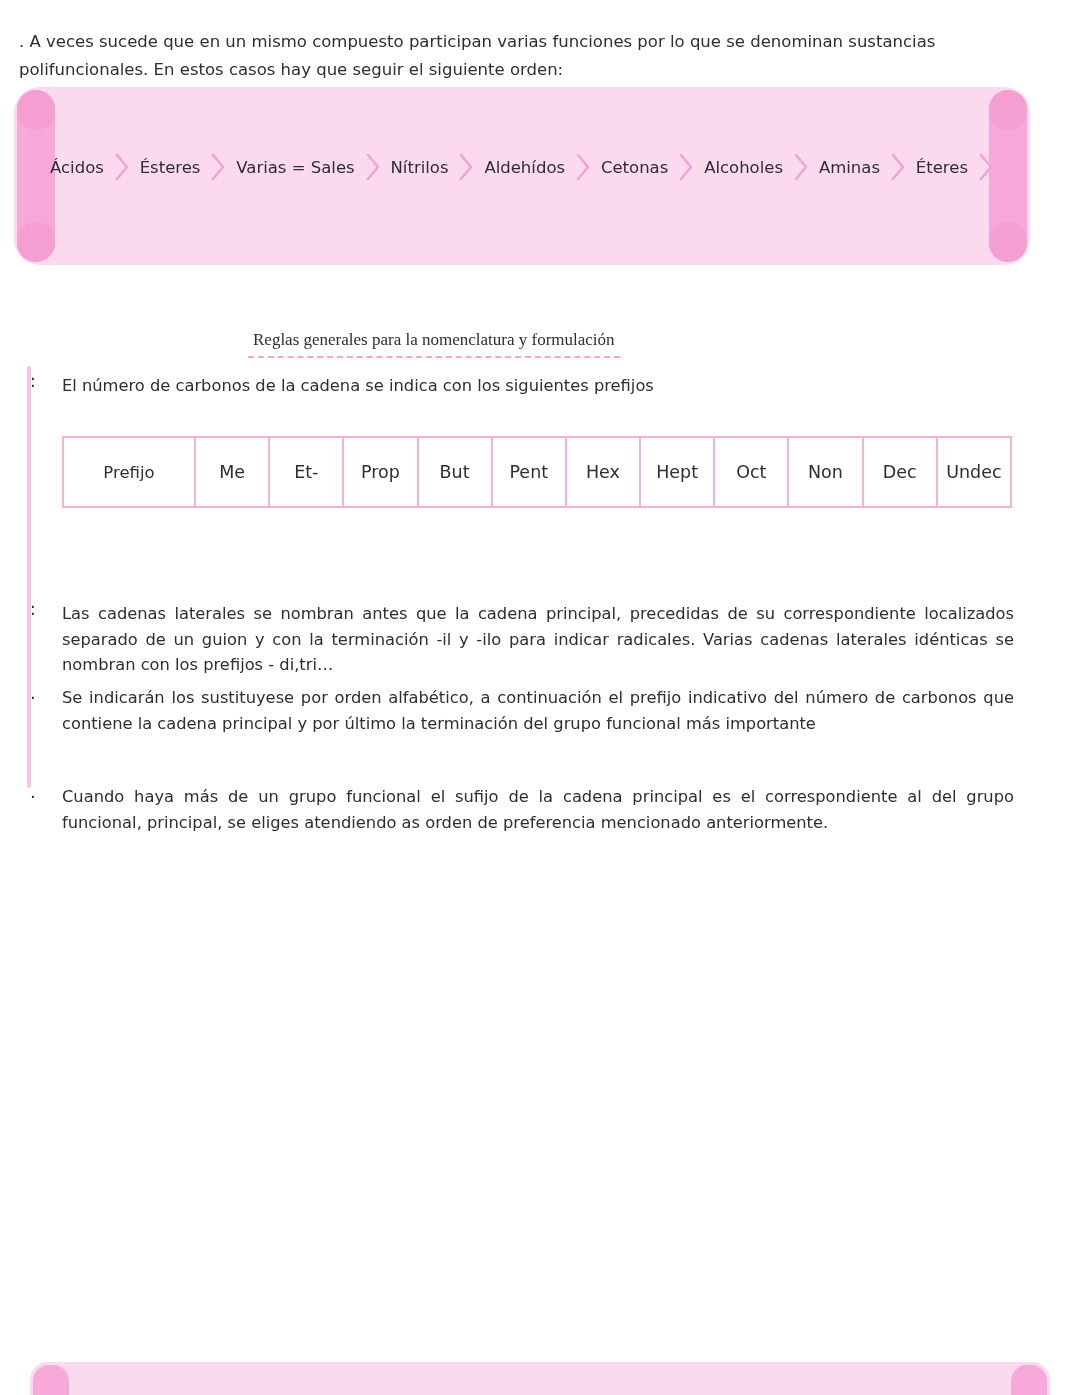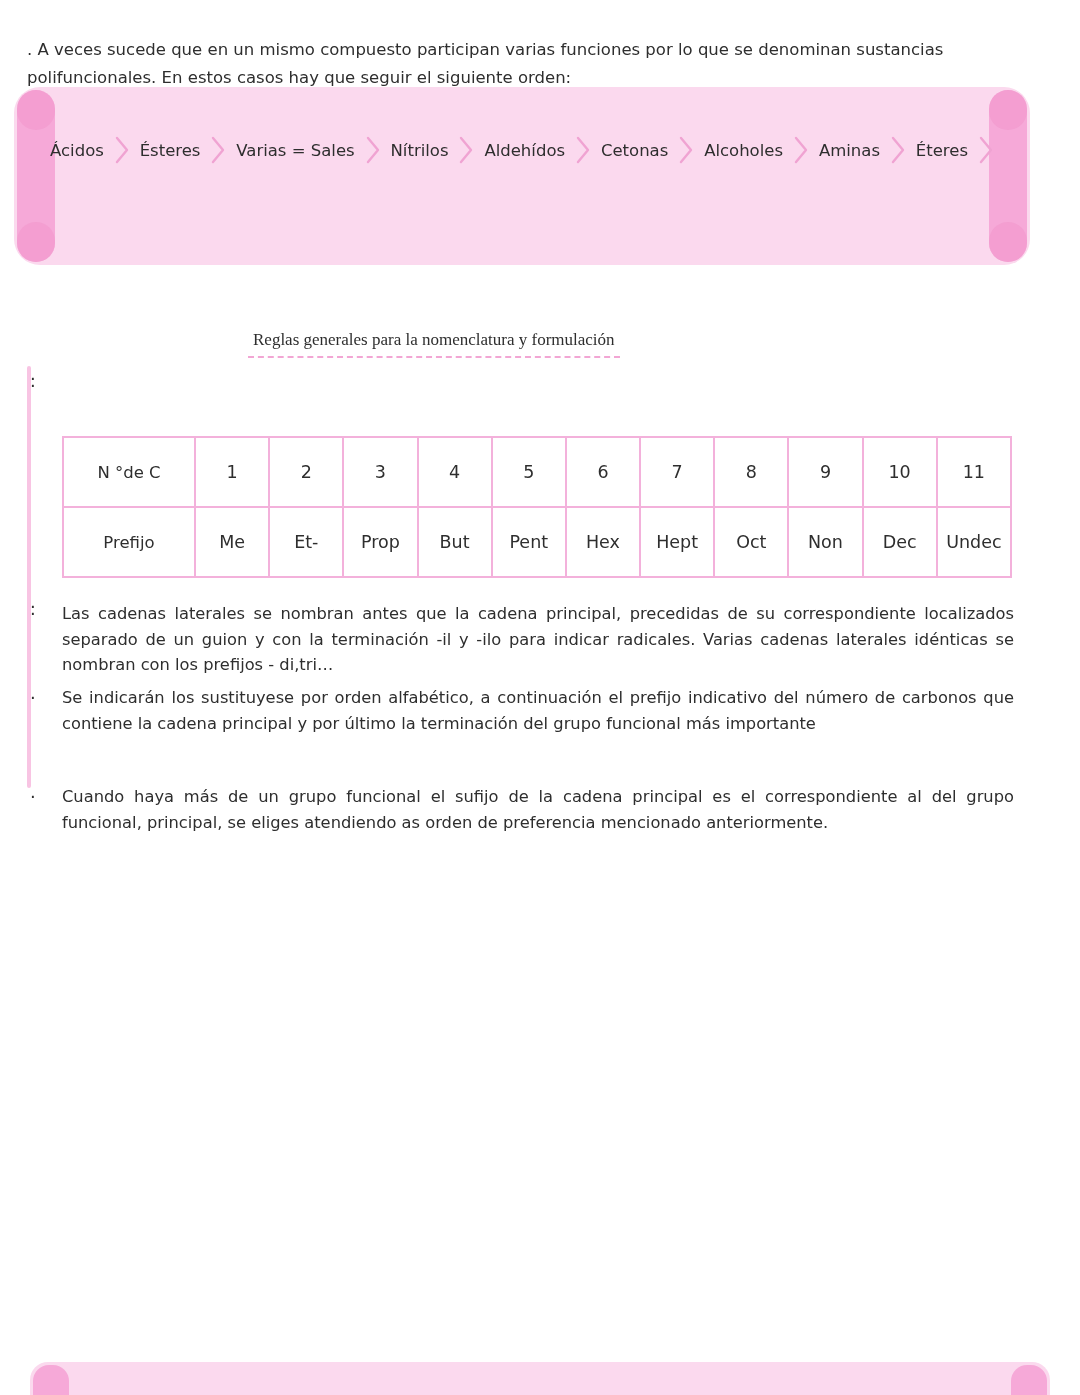--- a/index.html
+++ b/index.html
@@ -7,21 +7,21 @@
   body {
     width: 1080px; height: 1395px;
     position: relative; overflow: hidden;
     background: #ffffff;
     font-family: "DejaVu Sans", sans-serif;
     color: var(--text, #2e2e2e);
   }
 
   .intro {
     position: absolute; left: 15px; top: 24px; width: 1008px;
-    margin: 12px; font-size: 16.5px; line-height: 1.72;
+    margin: 4px; font-size: 16.5px; line-height: 1.72;
   }
 
   
   .highlight-box {
     position: absolute; left: 14px; top: 87px; width: 1016px; height: 178px;
     background: var(--highlight-fill, #fbd9ee);
     border-radius: 26px;
   }
   .cap {
     position: absolute; top: 3px; bottom: 3px; width: 38px;
@@ -30,21 +30,21 @@
   }
   .cap.left  { left: 3px; }
   .cap.right { right: 3px; }
   .cap::before, .cap::after {
     content: ""; position: absolute; left: 0; width: 38px; height: 40px;
     background: #f193c9; border-radius: 19px; opacity: .5;
   }
   .cap::before { top: 0; }
   .cap::after  { bottom: 0; }
 
-  .seq { position: absolute; left: 36px; top: 43px; width: 944px; font-size: 16.5px; }
+  .seq { position: absolute; left: 36px; top: 60px; width: 944px; font-size: 16.5px; }
   .seq-row { display: flex; align-items: center; }
   .seq-row.first  { justify-content: space-between; height: 40px; }
   .seq-row.second { margin-top: 3px; height: 42px; }
   .seq-row.second .chev { margin: 0 10px; }
   .seq-row.second .seq-item:last-child { position: relative; top: 5px; }
   .seq-item { white-space: nowrap; }
   .chev { flex: 0 0 auto; display: block; }
 
   .section-title {
     position: absolute; left: 248px; top: 330px;
@@ -147,43 +147,30 @@
   <div class="section-title">Reglas generales para la nomenclatura y formulación</div>
 
   <div class="margin-line"></div>
 
   <div class="bullets top">
     <div class="bullet">
       <span class="dot">·</span>
     </div>
     <div class="bullet">
       <span class="dot">·</span>
+      <span class="btext">El número de carbonos de la cadena se indica con los siguientes prefijos</span>
     </div>
   </div>
 
   <table class="prefix">
     <colgroup>
       <col style="width:132px">
       <col span="11">
     </colgroup>
     <tbody id="prefix-tbody">
-        <tr>
-          <td class="row-header">N °de C</td>
-          <td>1</td>
-          <td>2</td>
-          <td>3</td>
-          <td>4</td>
-          <td>5</td>
-          <td>6</td>
-          <td>7</td>
-          <td>8</td>
-          <td>9</td>
-          <td>10</td>
-          <td>11</td>
-        </tr>
         <tr>
           <td class="row-header">Prefijo</td>
           <td>Me</td>
           <td>Et-</td>
           <td>Prop</td>
           <td>But</td>
           <td>Pent</td>
           <td>Hex</td>
           <td>Hept</td>
           <td>Oct</td>

